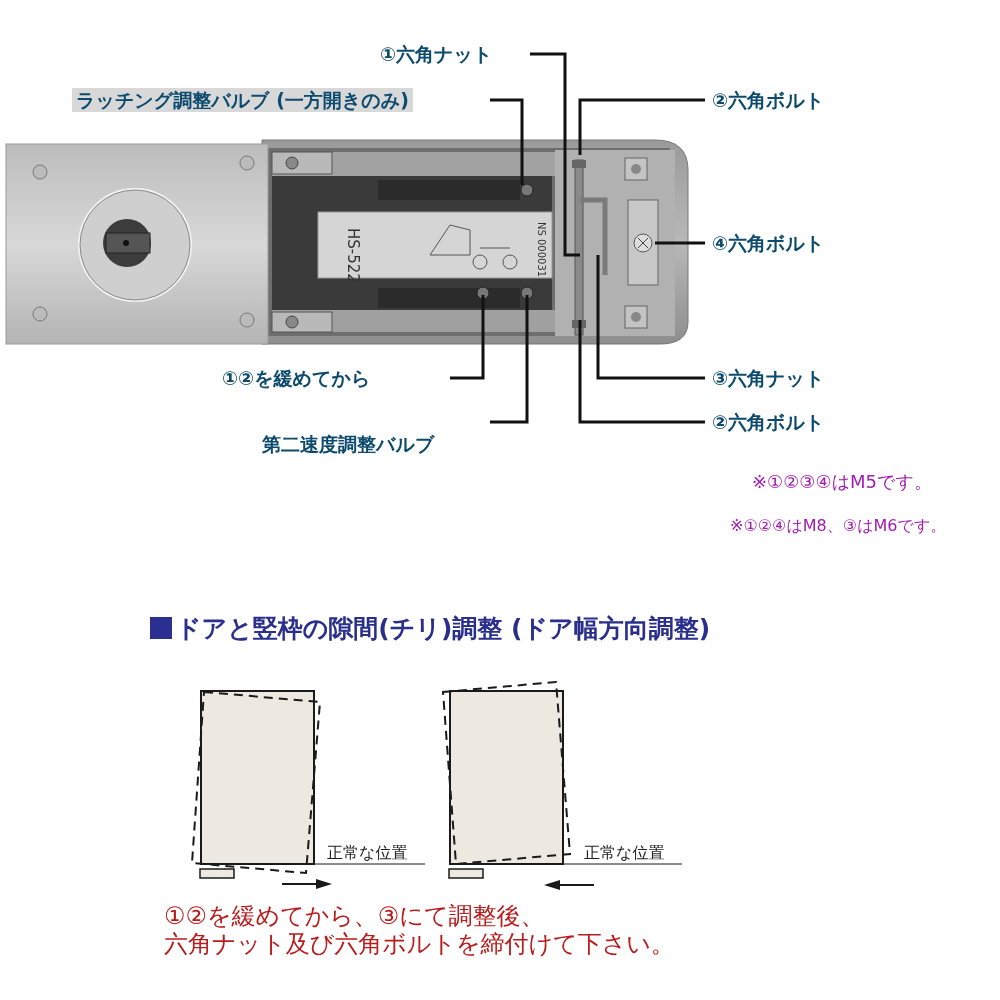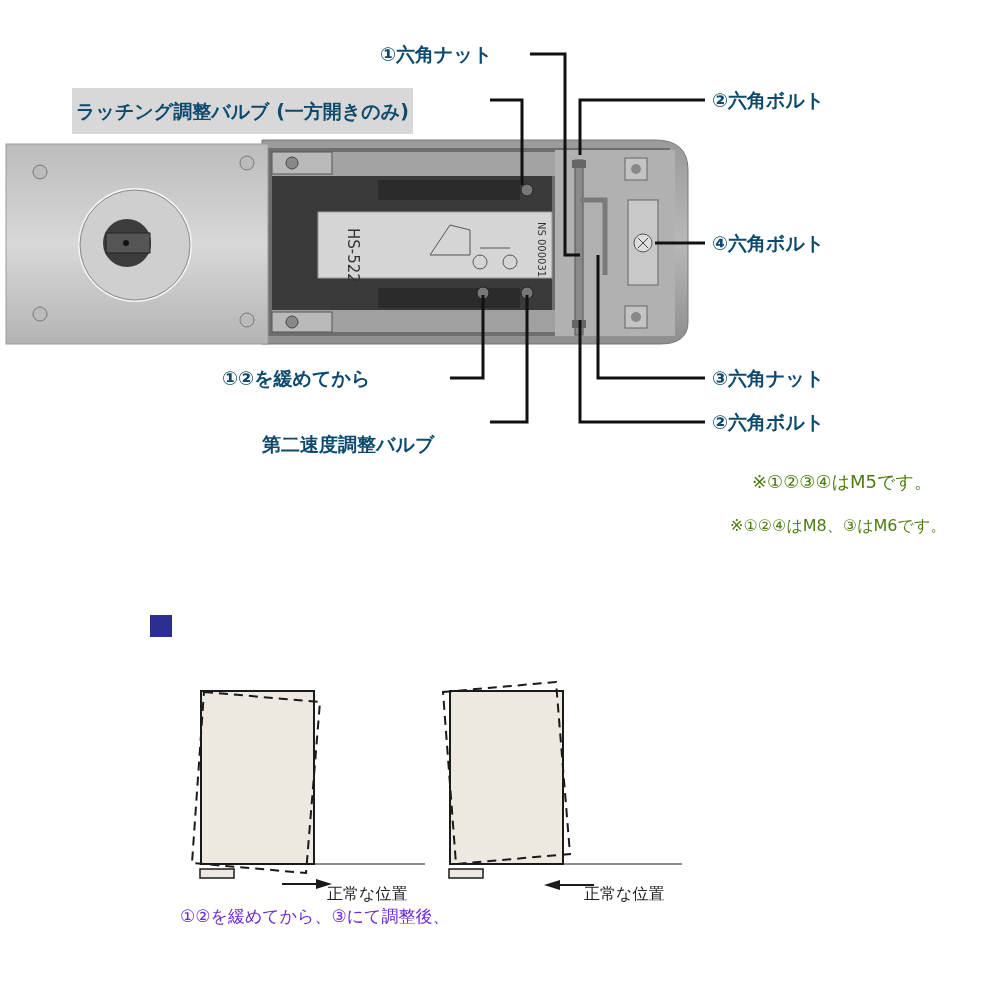--- a/index.html
+++ b/index.html
@@ -1,26 +1,26 @@
 <!DOCTYPE html>
 <html><head>
 <meta charset="utf-8">
 <style>
   html, body { margin:0; padding:0; background:#ffffff; }
   body { width:1000px; height:1000px; position:relative; overflow:hidden;
          font-family:"DejaVu Sans", "Liberation Sans", sans-serif; color:#222; }
   .abs { position:absolute; }
   .lbl { position:absolute; font-size:19px; line-height:24px; white-space:nowrap; color:#0c4a6e;font-weight:bold; }
-  .lbl.hl { background:#d8d8d8; padding:11px 4px; }
+  .lbl.hl { background:#d8d8d8; padding:0 4px; }
   svg text { font-family:"DejaVu Sans", "Liberation Sans", sans-serif; }
-  .note { position:absolute; font-size:16px; white-space:nowrap; color:#4d7c0f; }
+  .note { position:absolute; font-size:16px; white-space:nowrap; color:#a21caf; }
   .title { position:absolute; left:150px; top:612px; font-size:25px; font-weight:bold; color:#2a2f8c; white-space:nowrap; }
   .title .sq { display:inline-block; width:22px; height:22px; background:#2b2f8f; margin-right:4px; vertical-align:-2px; }
-  .instr { position:absolute; left:180px; top:902px; font-size:17px; line-height:28px; color:#6d28d9; }
-  .pos-lbl { position:absolute; font-size:16px; white-space:nowrap; color:#222;margin-top:41px; }
+  .instr { position:absolute; left:164px; top:902px; font-size:24px; line-height:28px; color:#b91c1c; }
+  .pos-lbl { position:absolute; font-size:16px; white-space:nowrap; color:#222; }
 </style>
 </head>
 <body>
 
 <svg class="abs" style="left:0;top:130px" width="700" height="230" viewBox="0 0 700 230">
   <defs>
     <linearGradient id="steel" x1="0" y1="0" x2="0" y2="1">
       <stop offset="0" stop-color="#bcbcbc"></stop>
       <stop offset="0.5" stop-color="#d8d8d8"></stop>
       <stop offset="1" stop-color="#b4b4b4"></stop>
@@ -112,21 +112,21 @@
 <div class="lbl" style="left:712px;top:231px">④六角ボルト</div>
 <div class="lbl" style="left:222px;top:366px">①②を緩めてから</div>
 <div class="lbl" style="left:262px;top:432px">第二速度調整バルブ</div>
 <div class="lbl" style="left:712px;top:366px">③六角ナット</div>
 <div class="lbl" style="left:712px;top:410px">②六角ボルト</div>
 
 <div class="note" style="left:752px;top:470px;font-size:18px">※①②③④はM5です。</div>
 <div class="note" style="left:730px;top:516px">※①②④はM8、③はM6です。</div>
 
 <div class="title">
-  <span class="sq"></span>
+  <span class="sq"></span><span>ドアと竪枠の隙間(チリ)調整 (ドア幅方向調整)</span>
 </div>
 
 <svg class="abs" style="left:170px;top:670px" width="280" height="230" viewBox="0 0 280 230">
   <rect x="31" y="21" width="113" height="173" fill="#ede9e1" stroke="#1a1a1a" stroke-width="2"></rect>
   <path d="M34 22 L150 32 L136 203 L22 193 Z" fill="none" stroke="#1a1a1a" stroke-width="2" stroke-dasharray="9 6"></path>
   <line x1="144" y1="194" x2="255" y2="194" stroke="#1a1a1a" stroke-width="1"></line>
   <rect x="30" y="199" width="34" height="9" fill="#ede9e1" stroke="#1a1a1a" stroke-width="1.5"></rect>
   <line x1="112" y1="214" x2="148" y2="214" stroke="#1a1a1a" stroke-width="2"></line>
   <path d="M162 214 L146 209 L146 219 Z" fill="#1a1a1a"></path>
 </svg>
@@ -137,13 +137,14 @@
   <path d="M23 22 L136 12 L150 184 L36 194 Z" fill="none" stroke="#1a1a1a" stroke-width="2" stroke-dasharray="9 6"></path>
   <line x1="143" y1="194" x2="262" y2="194" stroke="#1a1a1a" stroke-width="1"></line>
   <rect x="29" y="199" width="34" height="9" fill="#ede9e1" stroke="#1a1a1a" stroke-width="1.5"></rect>
   <line x1="138" y1="215" x2="174" y2="215" stroke="#1a1a1a" stroke-width="2"></line>
   <path d="M124 215 L140 210 L140 220 Z" fill="#1a1a1a"></path>
 </svg>
 <div class="pos-lbl" style="left:584px;top:843px">正常な位置</div>
 
 <div class="instr">
   <div>①②を緩めてから、③にて調整後、</div>
+  <div>六角ナット及び六角ボルトを締付けて下さい。</div>
 </div>
 
 </body></html>

